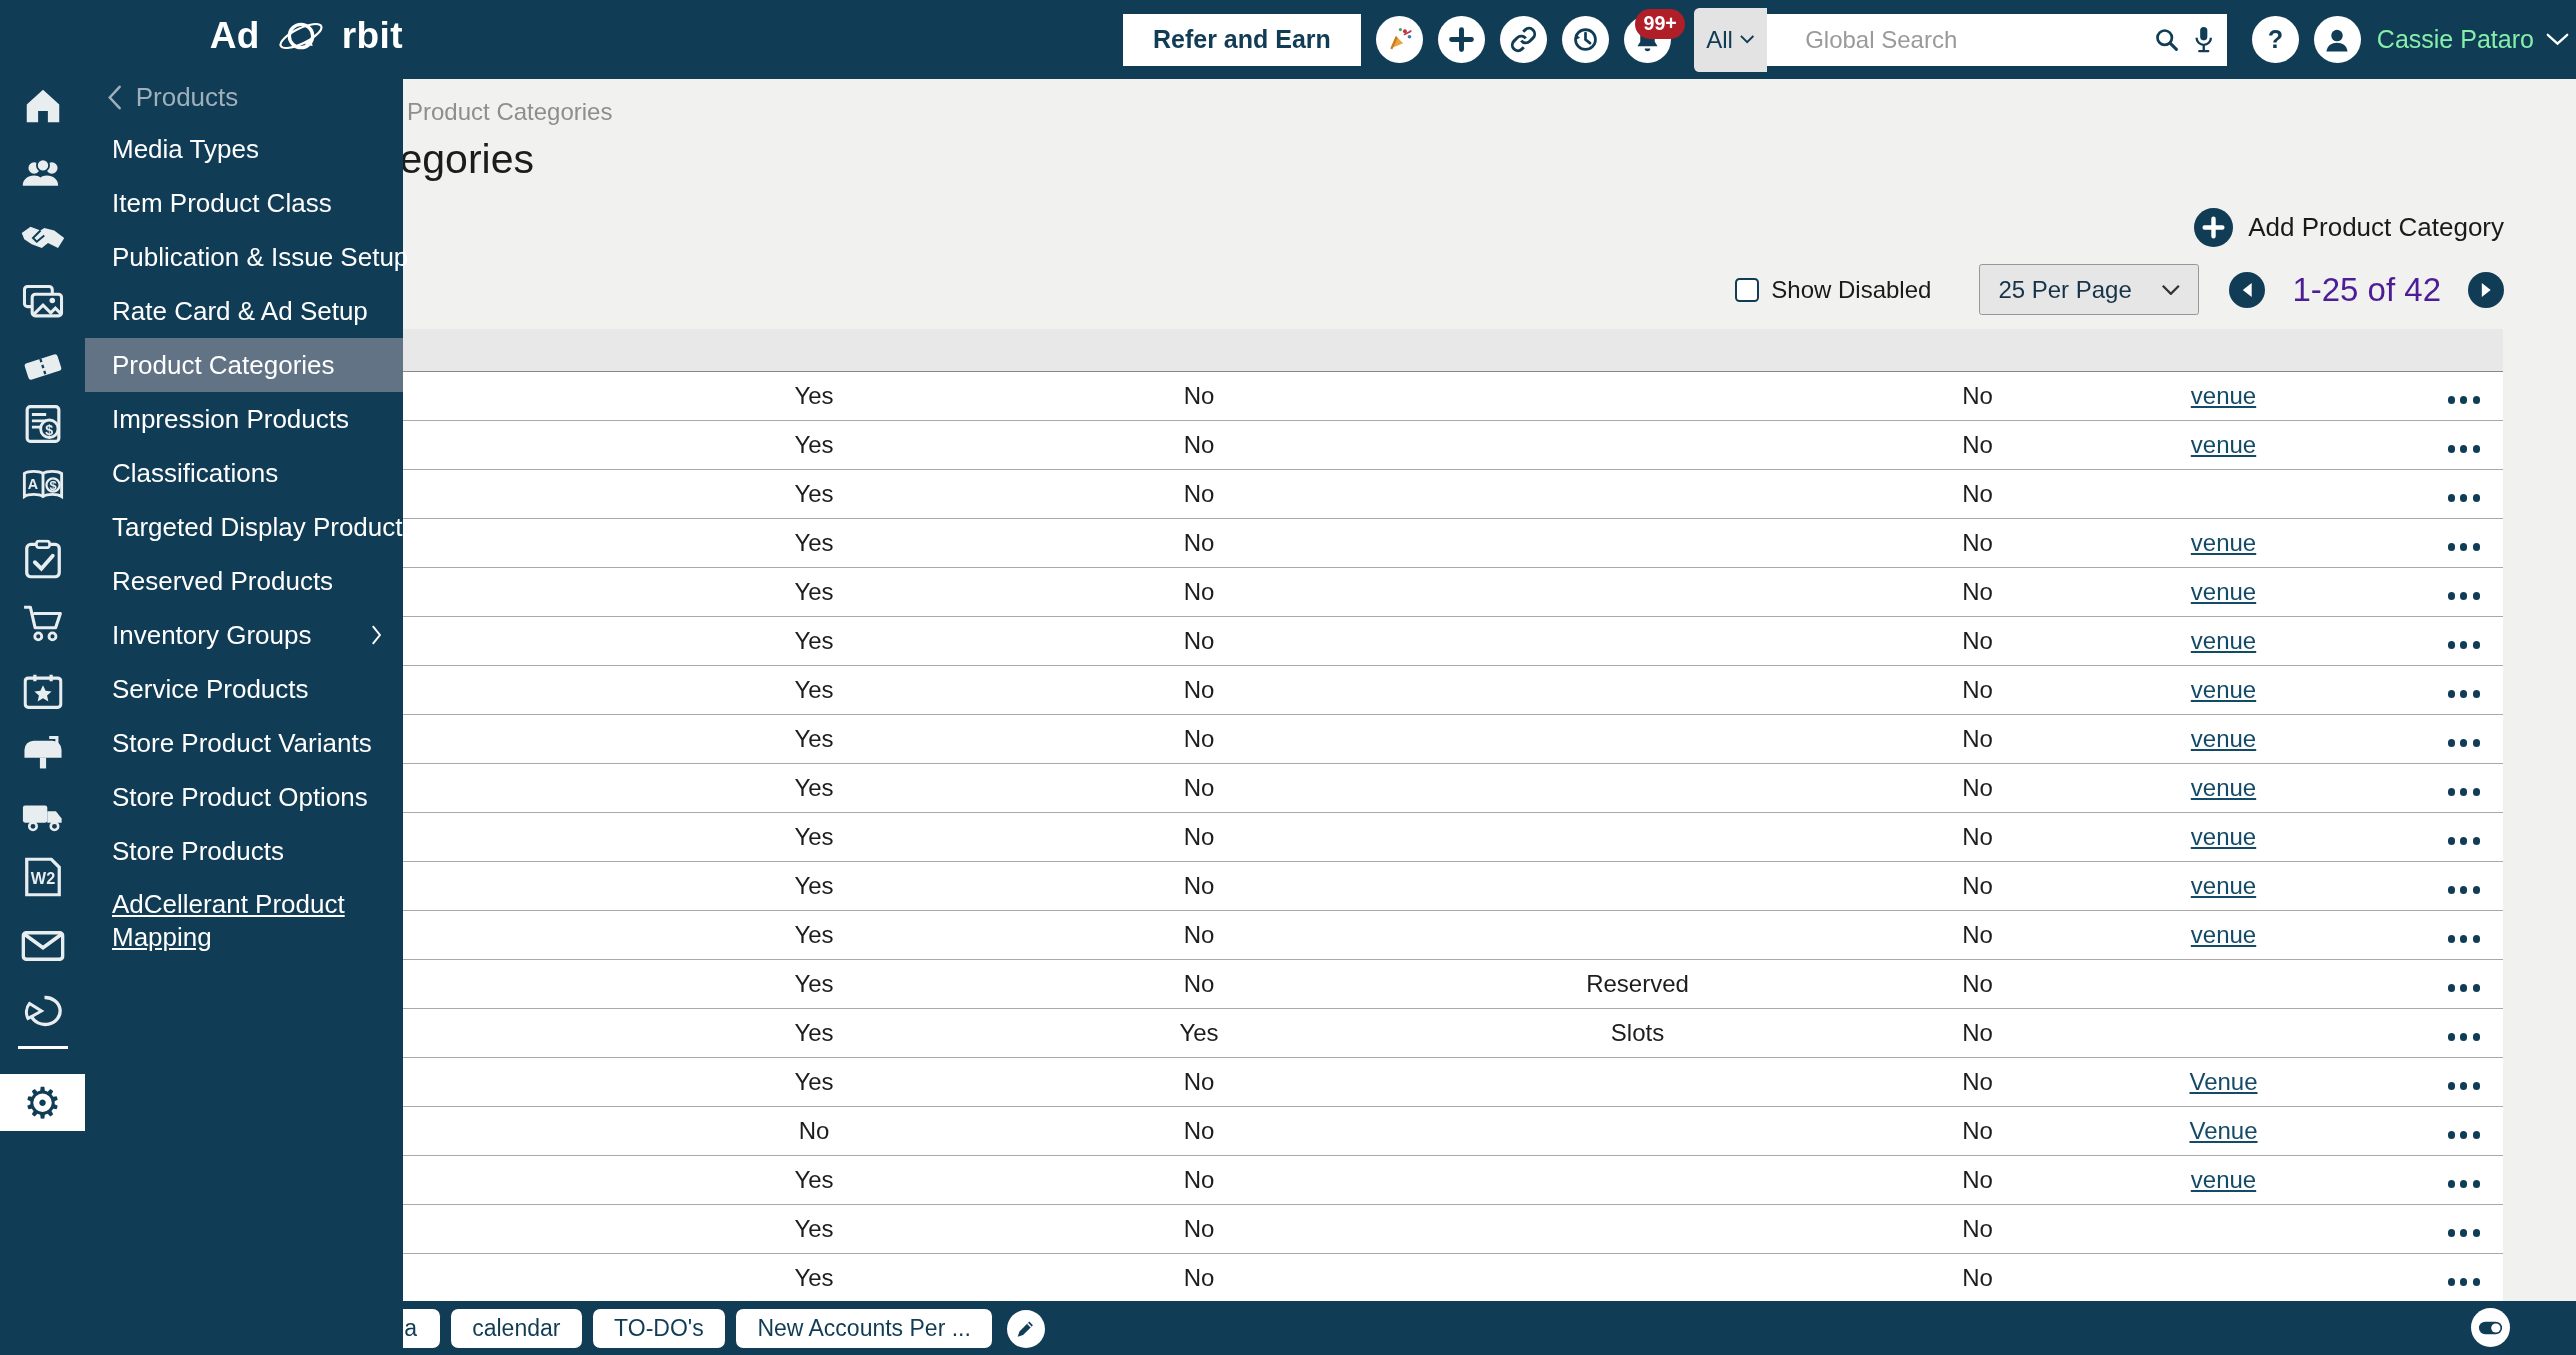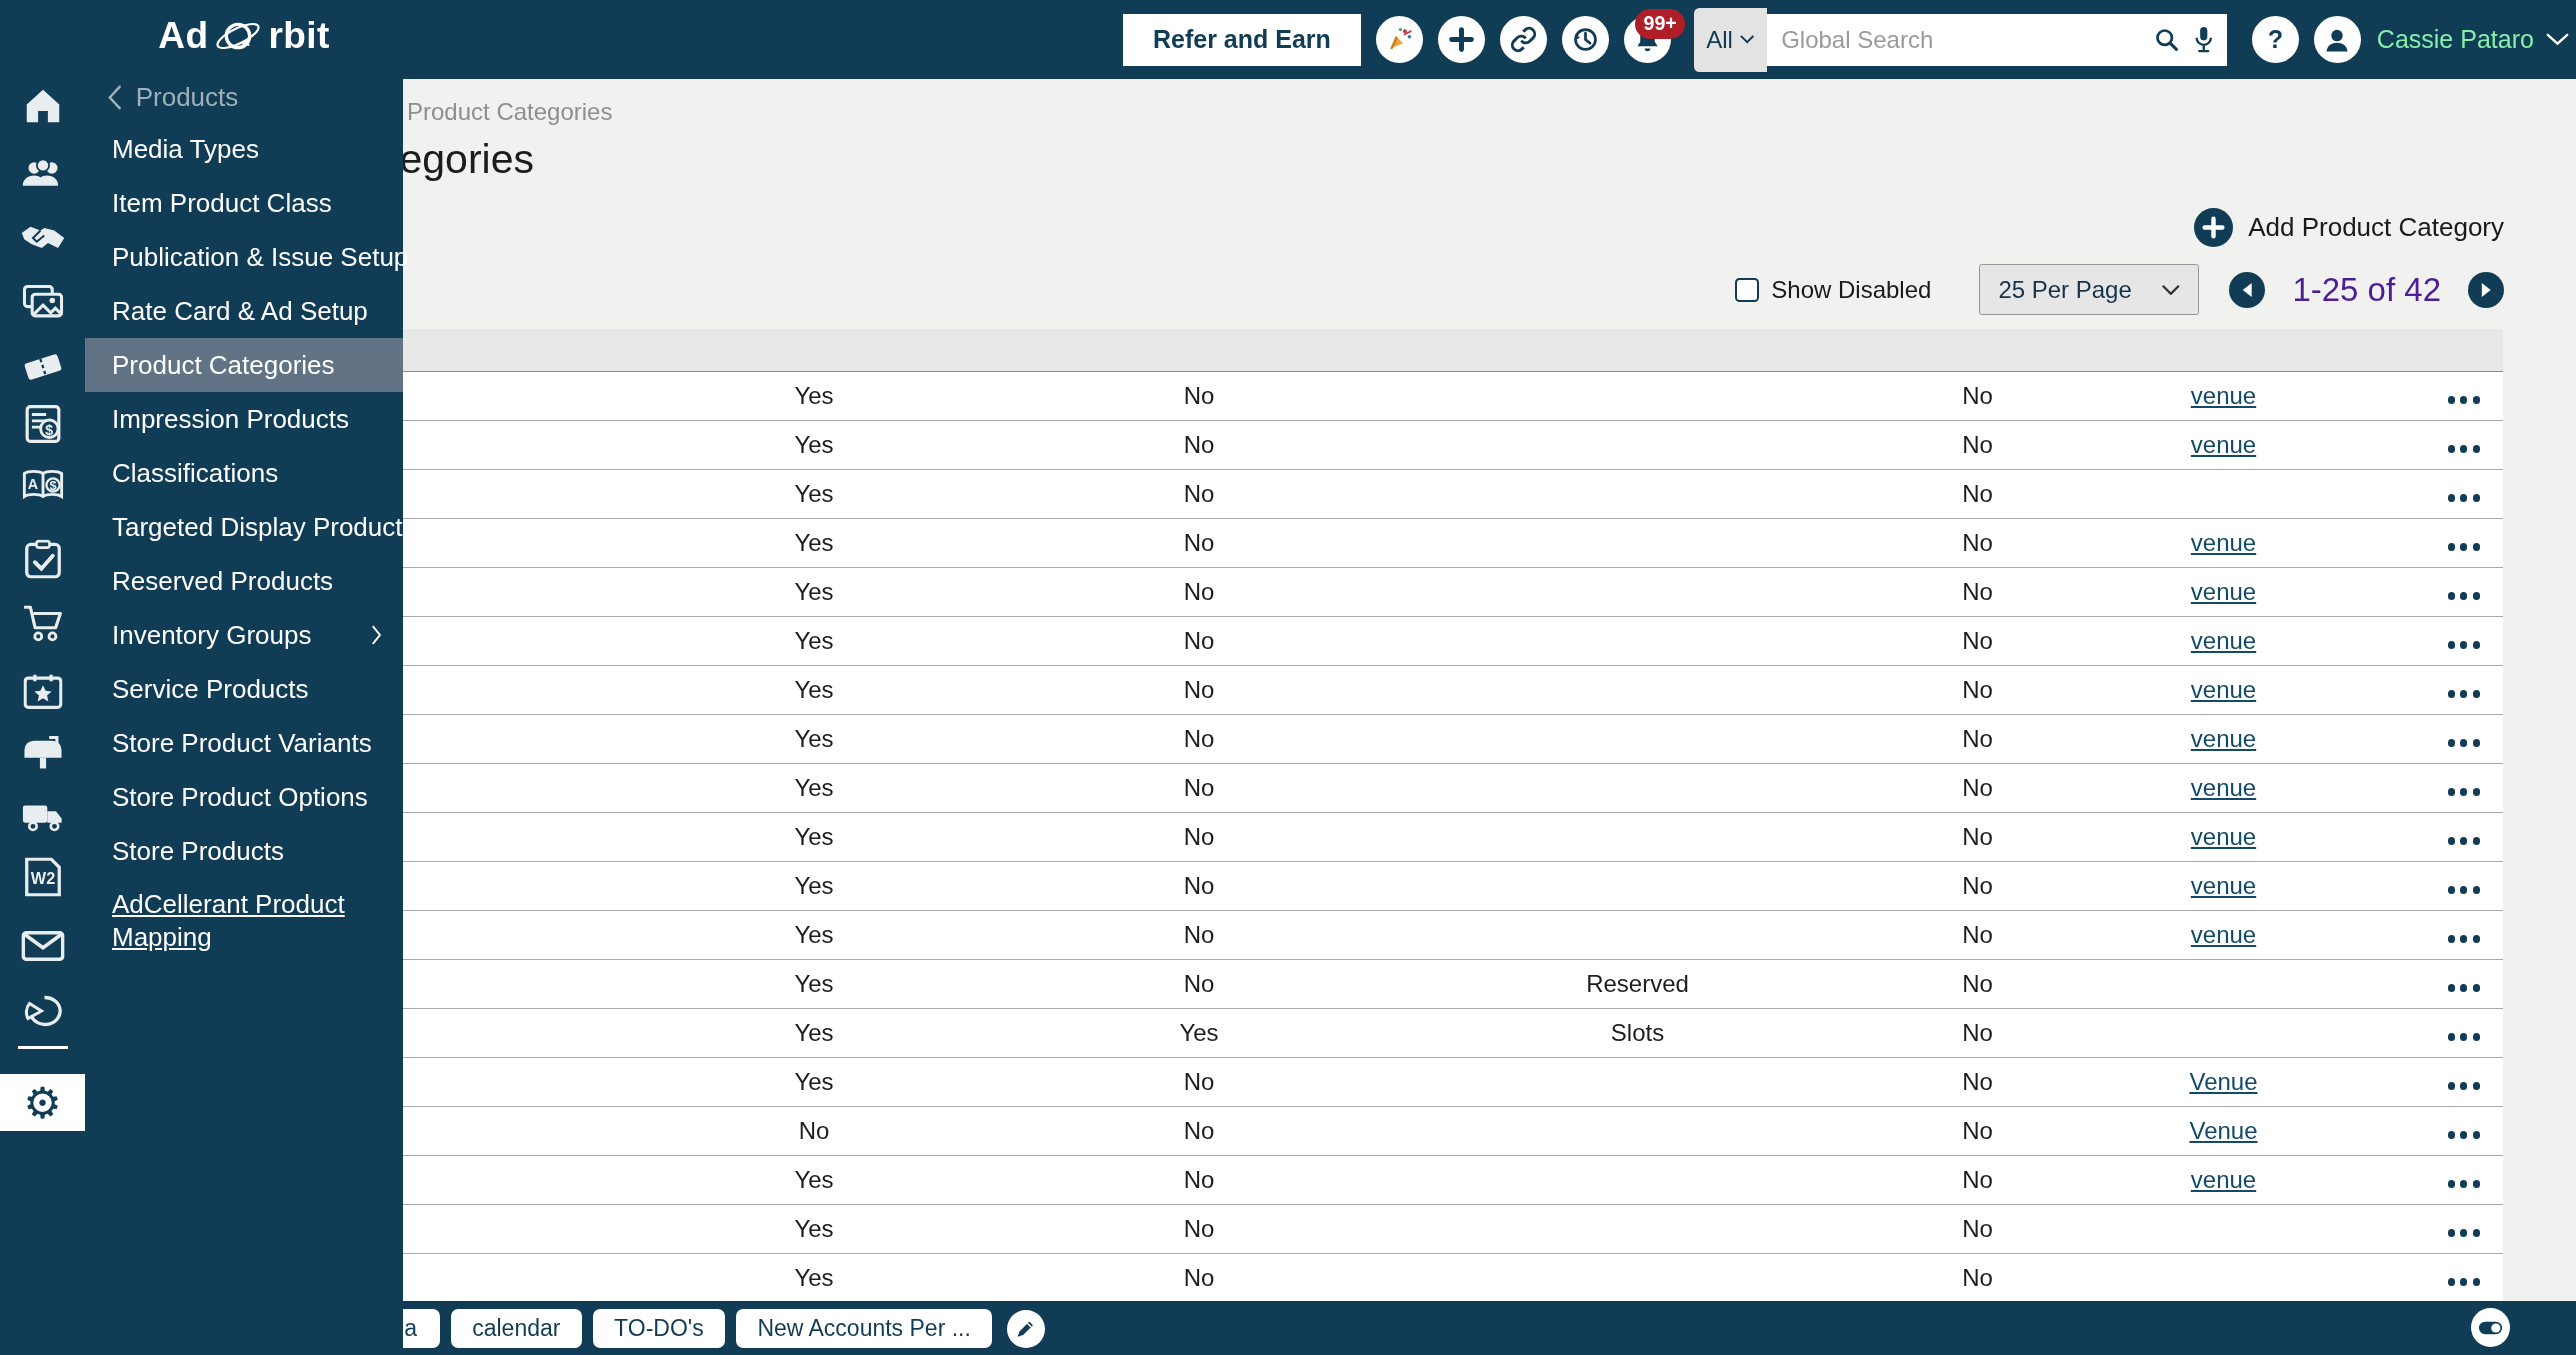--- a/index.html
+++ b/index.html
@@ -22,38 +22,38 @@
   .topbar-spacer{ width:1123px; flex:0 0 auto; }
   .refer-btn{ height:52px; padding:0 30px; background:#fff; border:none; border-radius:0;
               color:var(--navy); font-weight:bold; font-size:25px; font-family:inherit; display:flex; align-items:center; }
   .circ{ width:47px; height:47px; border-radius:50%; background:#fff; display:flex; align-items:center; justify-content:center;
          margin-left:15px; position:relative; flex:0 0 auto; }
   .badge{ position:absolute; top:-7.2px; right:-14.3px; min-width:50px; height:30px; padding:0 7.2px; border-radius:15px;
           background:var(--red); color:#fff; font-size:19.7px; font-weight:bold; display:flex; align-items:center; justify-content:center; }
   .search-group{ display:flex; align-items:center; height:52px; margin-left:23px; flex:0 0 auto; }
   .search-scope{ height:64px; width:73px; background:#e3e3e3; color:var(--navy); font-size:24px;
                  display:flex; align-items:center; justify-content:center; gap:7.2px; border-radius:5.4px 0 0 5.4px; }
-  .search-box{ height:52px; width:460px; background:#fff; display:flex; align-items:center; }
+  .search-box{ height:52px; width:460px; background:#fff; display:flex; align-items:center;padding-left:24px; }
   .search-box input{ flex:1; border:none; outline:none; font-size:24px; padding:0 9px 0 14.3px; font-family:inherit; color:#333; min-width:0;}
   .search-box input::placeholder{ color:#9a9a9a; }
   .search-ico{ margin-right:12.5px; flex:0 0 auto; display:flex; }
   .user-name{ color:#86efac; font-size:25px; margin-left:16px; white-space:nowrap; }
   .chev-down{ margin-left:12.5px; display:flex; }
 
   
   .sidebar{ position:absolute; left:0; top:0; width:85px; height:1356px; background:var(--navy); z-index:10; }
   .si{ position:absolute; left:50%; transform:translate(-50%,-50%); display:flex; align-items:center; justify-content:center; }
   .sidebar-divider{ position:absolute; left:50%; transform:translateX(-50%); top:1046px; width:50px; height:2.7px; background:#fff; }
   .sidebar-active{ position:absolute; left:0; top:1074px; width:85px; height:57px; background:#fff;
                    display:flex; align-items:center; justify-content:center; color:var(--navy); font-size:43px; }
   .ghost-logo{ position:absolute; left:10.7px; top:14.3px; opacity:.55; }
 
   
   .flyout{ position:absolute; left:85px; top:0; width:318px; height:1356px; background:var(--navy); z-index:30; }
-  .logo-row{ margin-top:10.7px; display:flex; align-items:center; justify-content:center; gap:4px;
+  .logo-row{ margin-top:10.7px; display:flex; align-items:center; justify-content:flex-end; gap:15px;
              color:#fff; font-size:37px; font-weight:bold; letter-spacing:0.4px; }
   .back-row{ margin-top:21.5px; padding-left:23px; color:#9fb0ba; font-size:26px; display:flex; align-items:center; gap:14.3px; }
   .menu{ list-style:none; margin-top:9px; }
   .menu li{ position:relative; height:54px; line-height:54px; padding-left:27px; color:#fff; font-size:26px;
             white-space:nowrap; }
   .menu li.active{ background:var(--grey-item); }
   .menu li.outlined{ background:#fff; color:var(--navy); border:3.6px solid var(--orange); border-radius:9px;
                      margin-left:-6.3px; width:329px; height:52px; line-height:45px; padding-left:33px; }
   .menu li.two-line{ height:auto; line-height:33px; padding-top:9.8px; padding-bottom:9.8px; white-space:normal; padding-right:34px;text-decoration:underline; }
   .submenu-chev{ position:absolute; right:21.5px; top:50%; transform:translateY(-50%); display:flex; }

